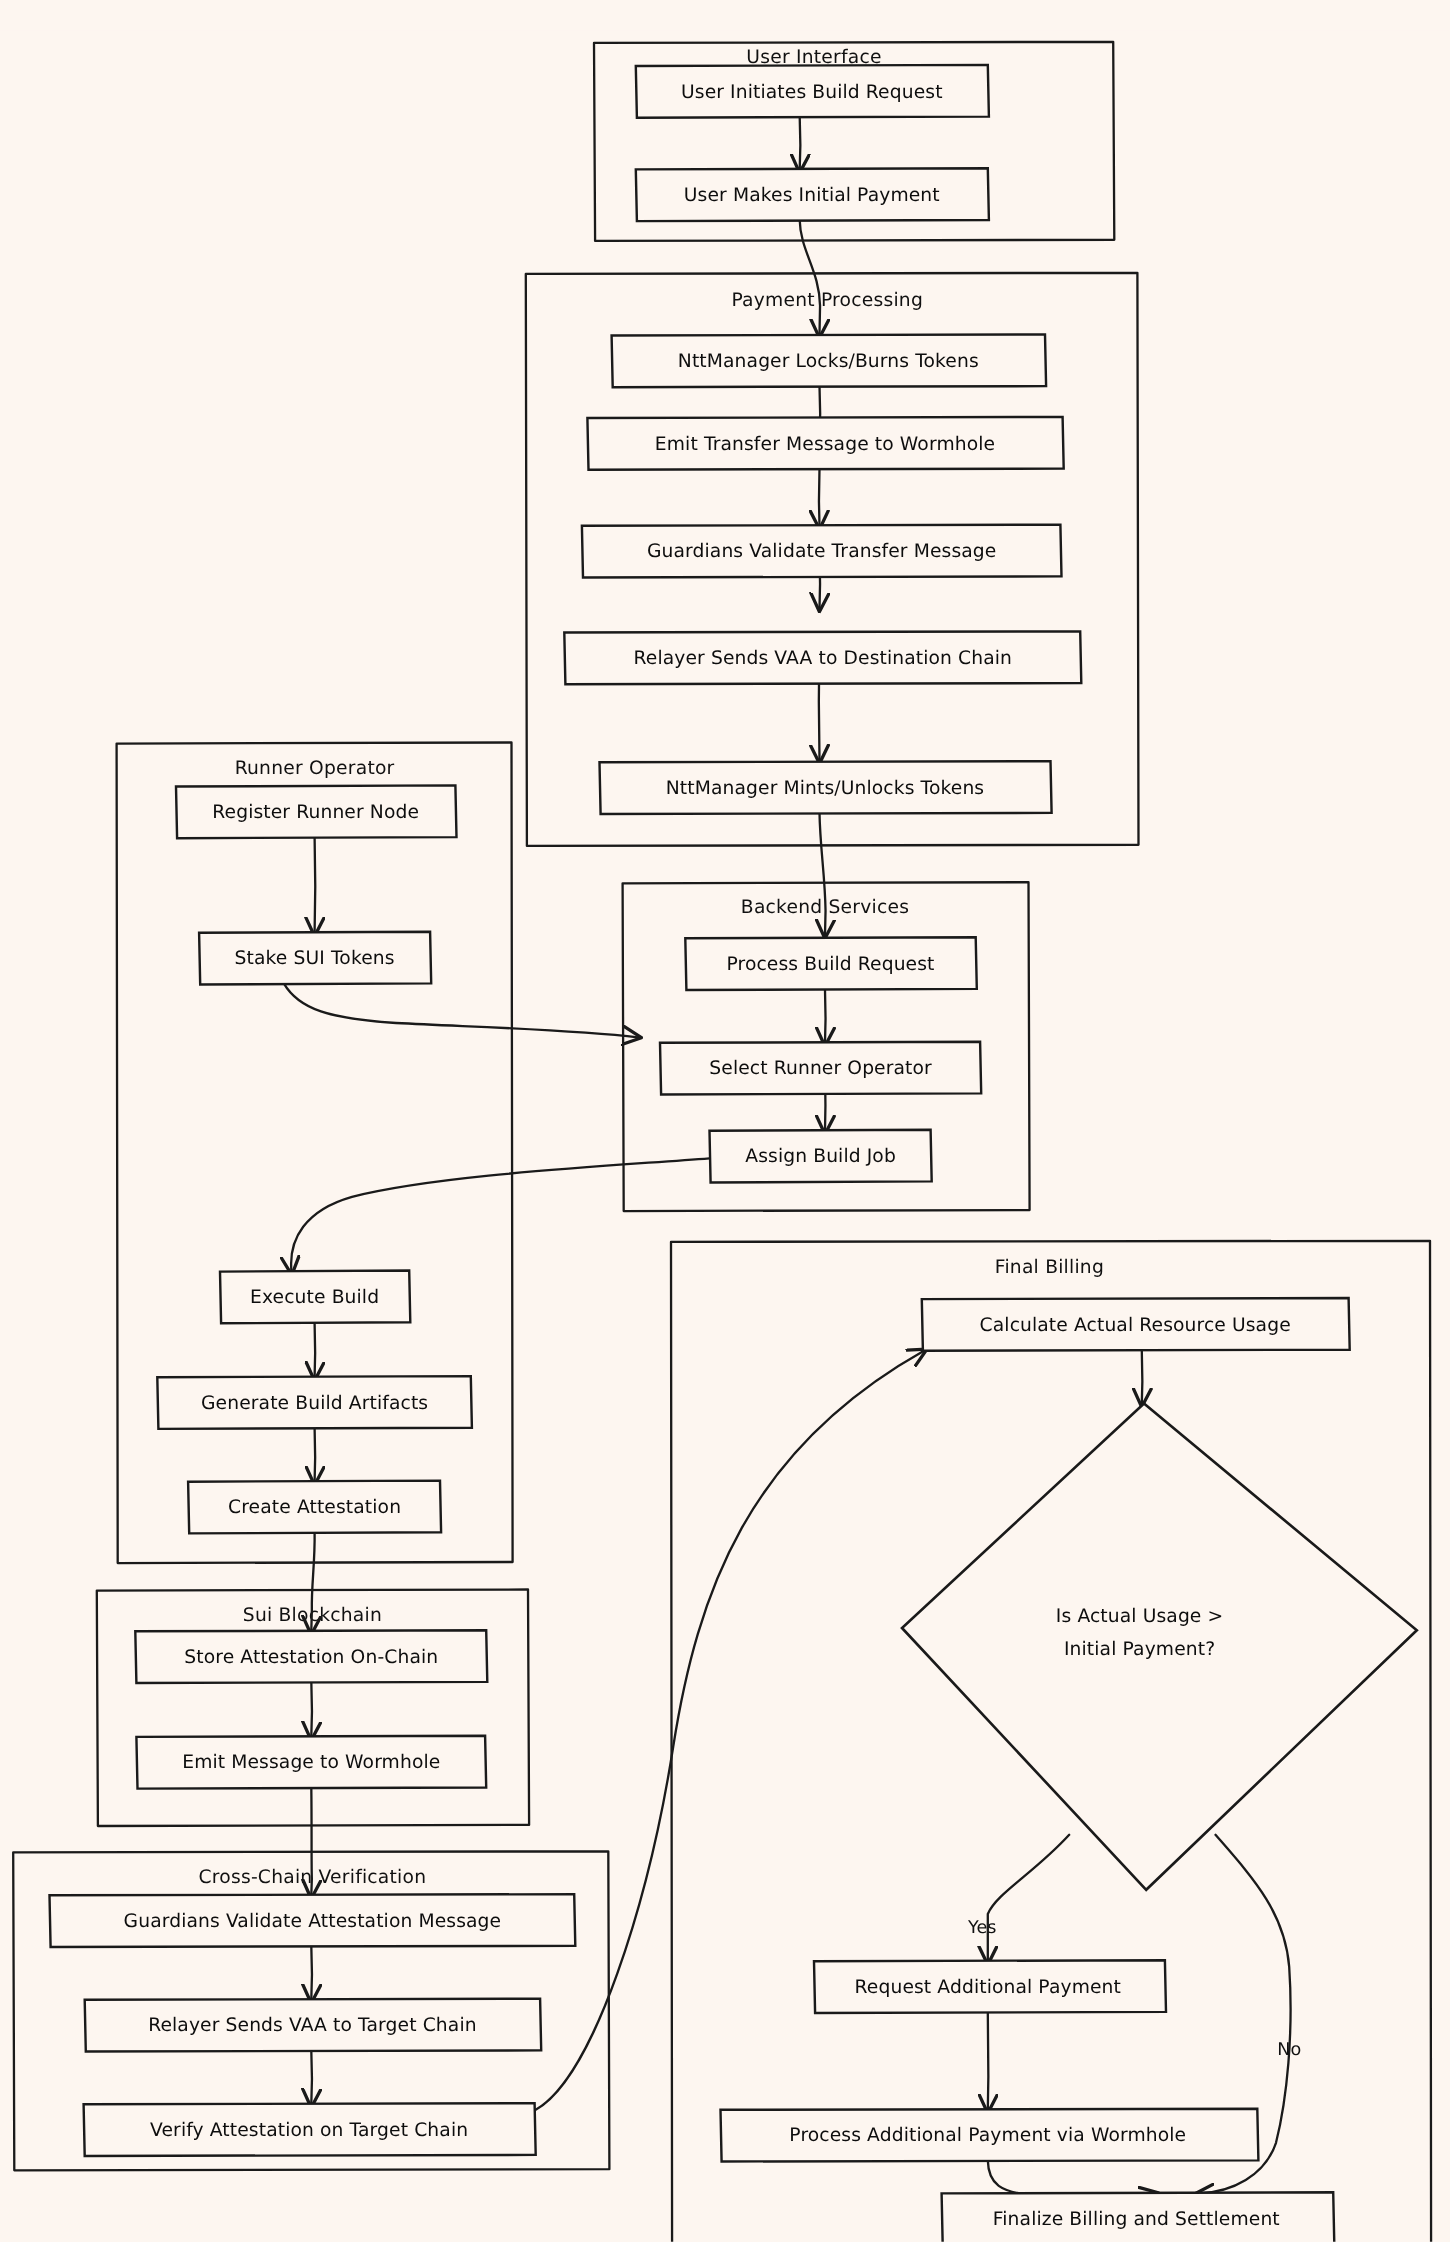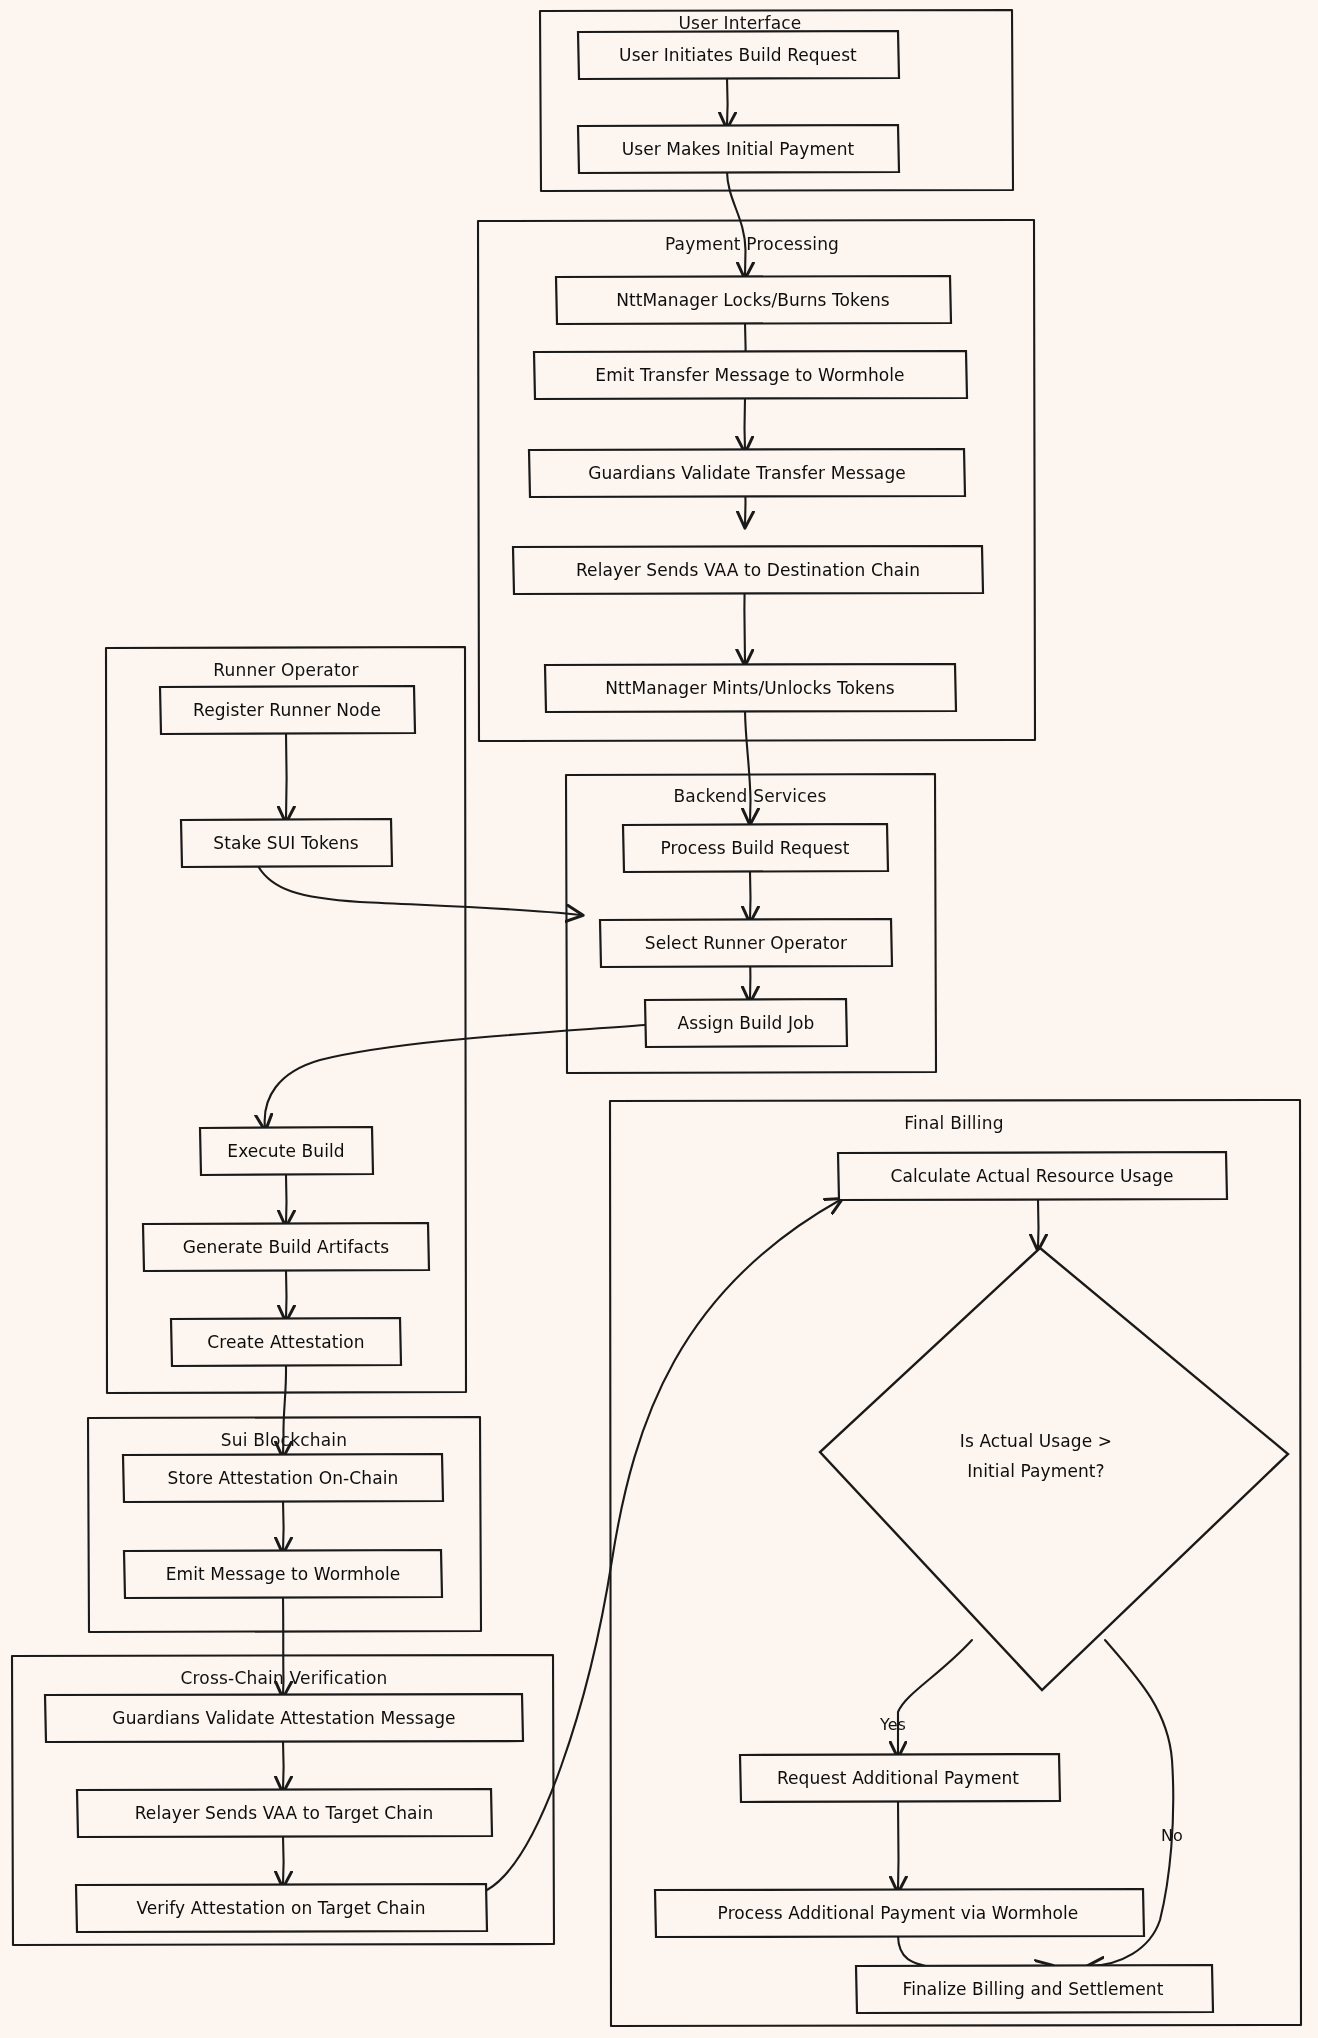--- a/index.html
+++ b/index.html
@@ -11,20 +11,21 @@
     width: 1318px;
     height: 2038px;
     font-family: "DejaVu Sans", sans-serif;
     overflow: hidden;
   }
   #diagram-root {
     position: relative;
     width: 1318px;
     height: 1810px;
     background: #fdf6f0;
+    margin-top: 28px;
   }
   svg#flowchart {
     display: block;
     width: 1318px;
     height: 2038px;
     background: #fdf6f0;
   }
   .cluster-rect {
     fill: #fdf6f0;
     stroke: #1a1a1a;

